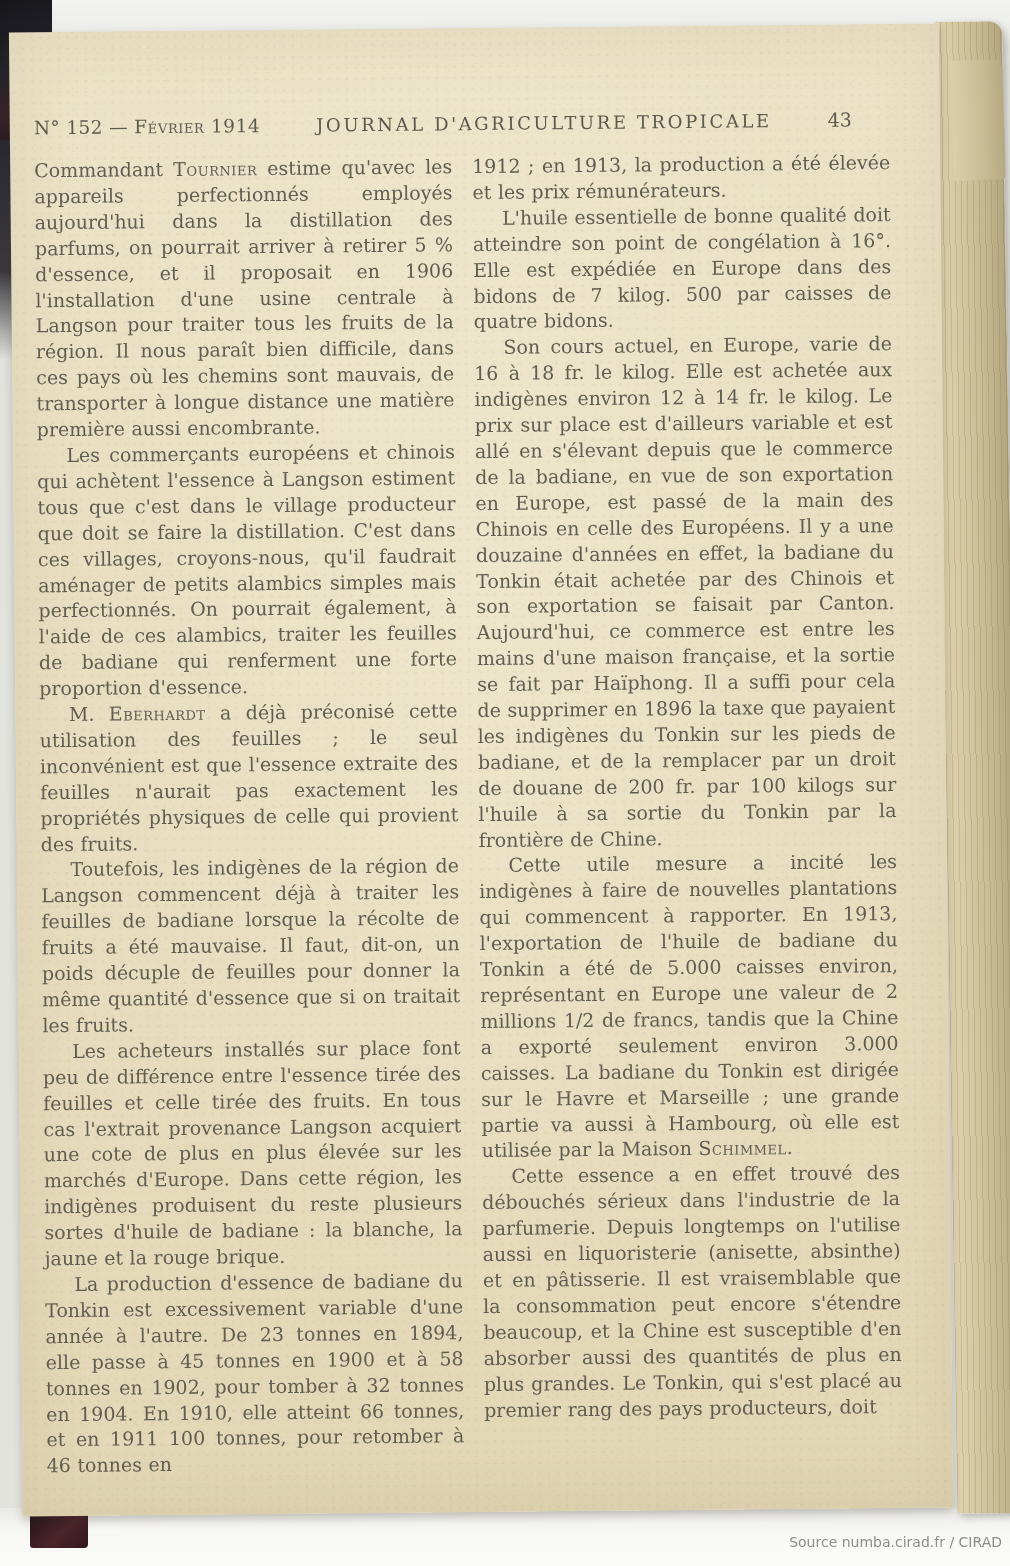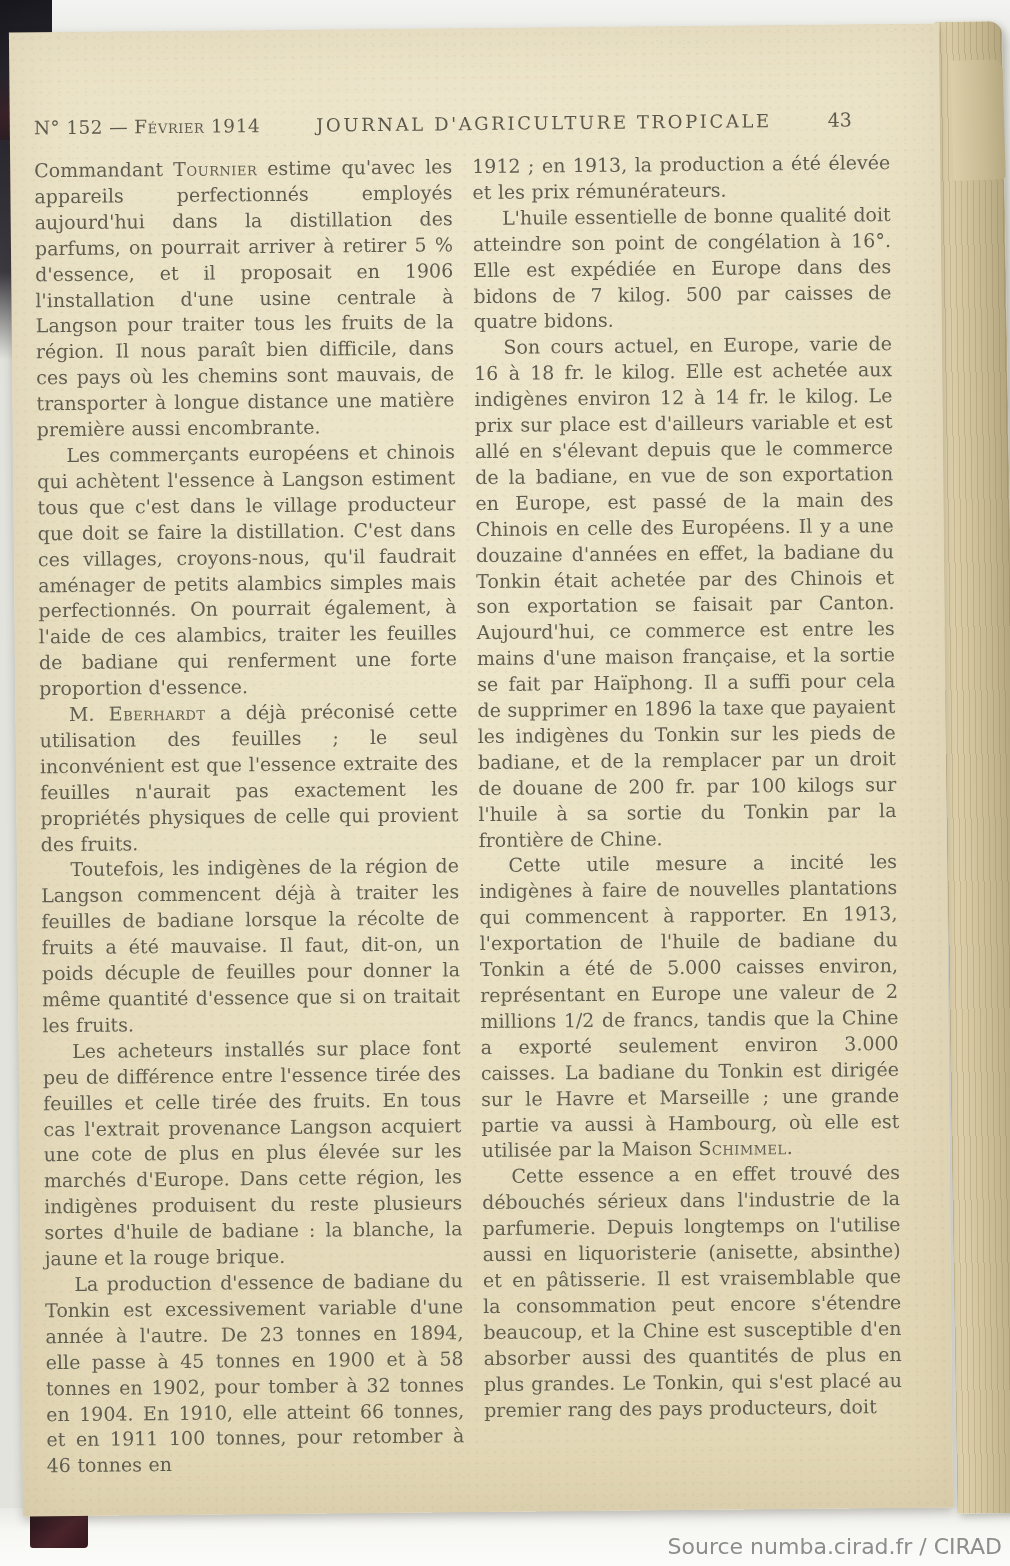--- a/index.html
+++ b/index.html
@@ -105,21 +105,21 @@
     margin: 0; text-indent: 1.55em;
     font-size: 19px; line-height: 25.9px;
     word-spacing: 0.5px;
   }
   .para.no-indent { text-indent: 0; }
   .smallcaps { font-variant: small-caps; letter-spacing: 0.5px; }
   
   .source-credit {
     position: absolute; right: 8px; top: 1534px;
     font-family: "DejaVu Sans", sans-serif;
-    font-size: 22px; color: #8d8d8c;
+    font-size: 14px; color: #8d8d8c;
     z-index: 3;
   }
 </style>
 </head>
 <body>
 
 <div class="backdrop-top"></div>
 <div class="backdrop-left"></div>
 <div class="backdrop-bottom"></div>
 

